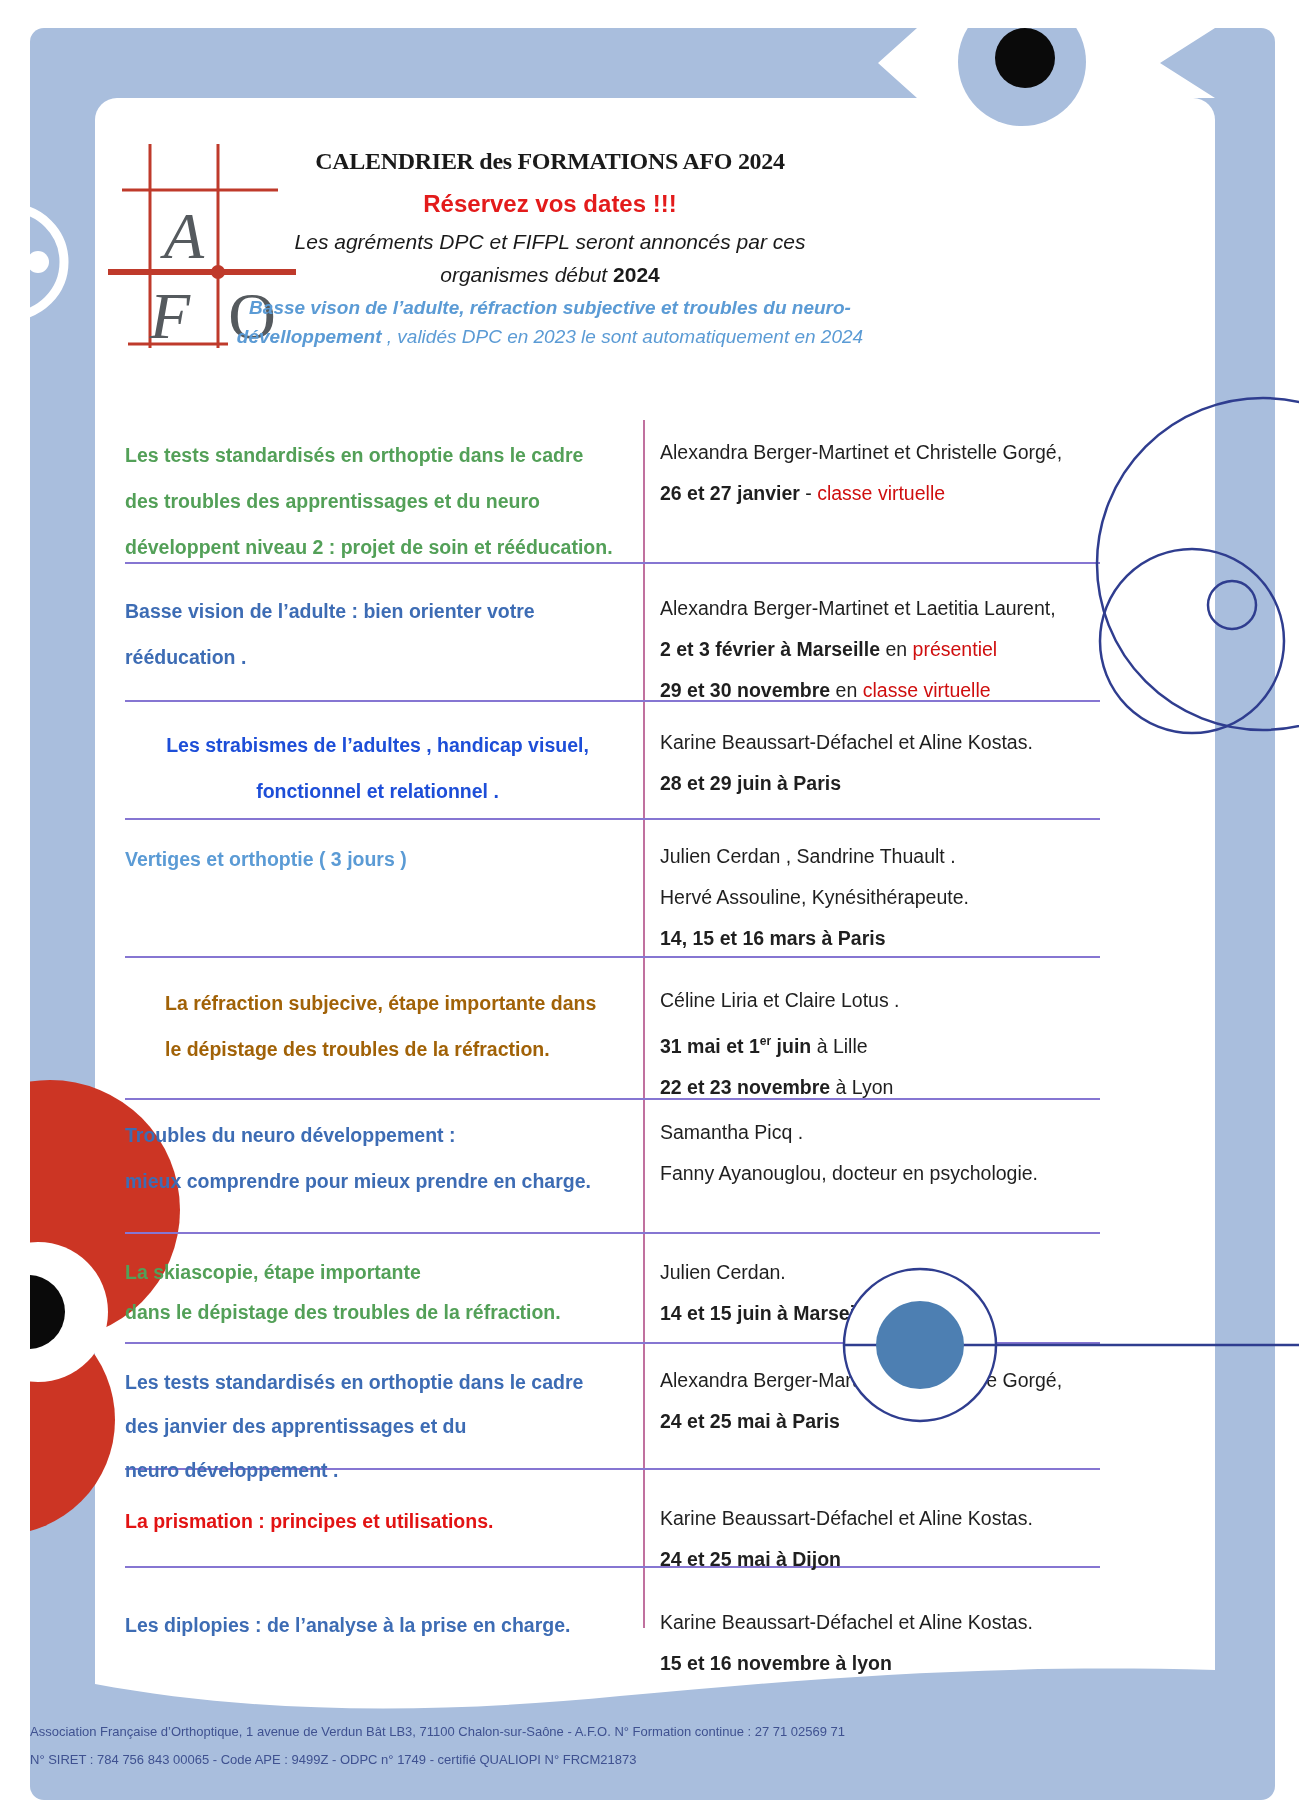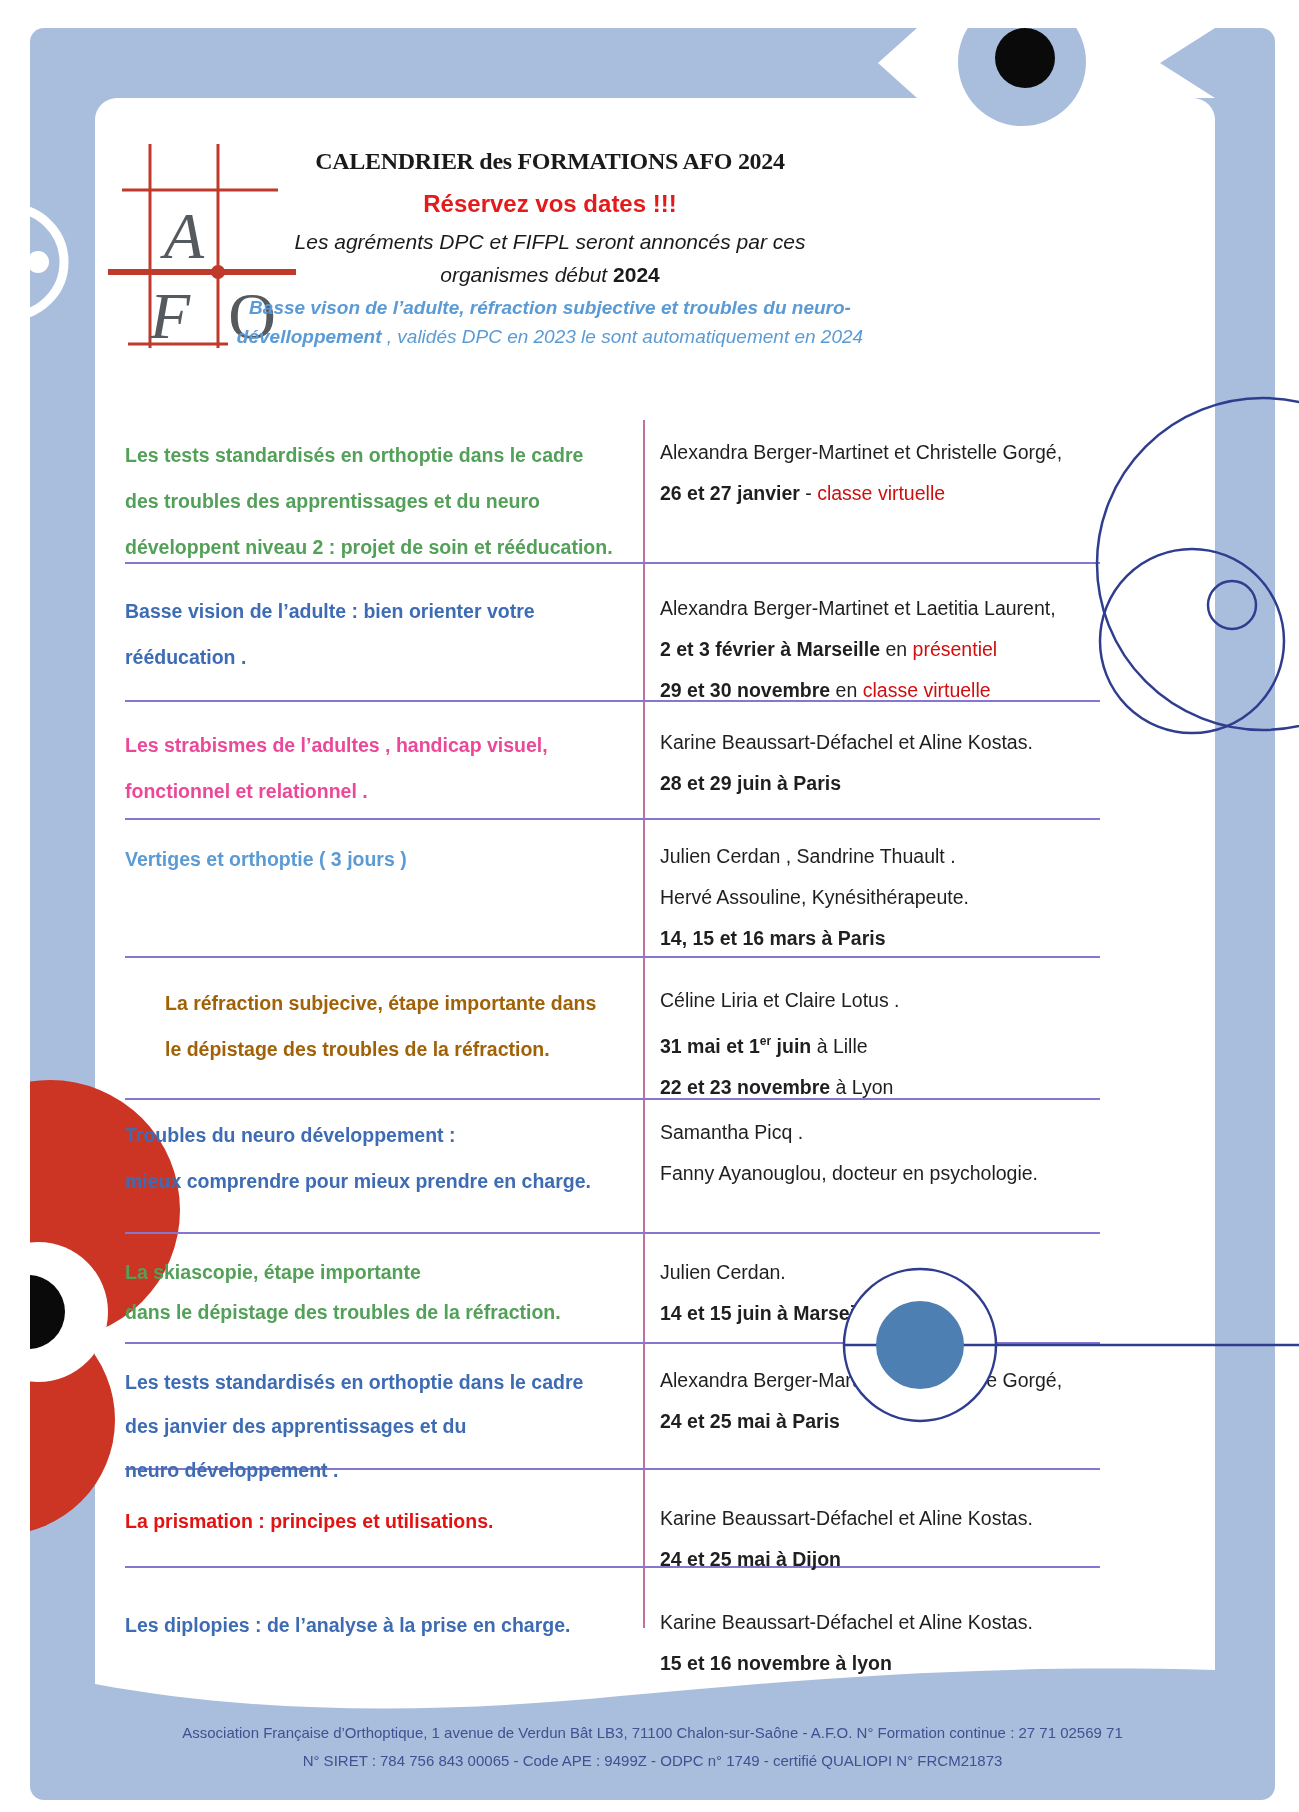--- a/index.html
+++ b/index.html
@@ -30,27 +30,27 @@
   .rcol{position:absolute;left:535px;width:440px;font-size:19.5px;color:#1f1f1f;}
   .lcol p{margin:0;white-space:nowrap;line-height:46px;}
   .rcol p{margin:0;white-space:nowrap;line-height:41px;}
   .r7 .lcol p{line-height:40px;}
   .r8 .lcol p{line-height:44px;}
   .lcol,.rcol{top:0;}
   .seg-b{font-weight:700;}
   .seg-r{color:#cf0e0e;}
   .seg-bu{font-weight:700;font-style:normal;}
   .seg-sup{font-weight:700;font-size:0.62em;vertical-align:super;}
-  .c-green{color:#53a058;} .c-blue{color:#3d6cb4;} .c-magenta{color:#ec4899;}
+  .c-green{color:#53a058;} .c-blue{color:#3d6cb4;} .c-magenta{color:#1d4ed8;text-align:center;}
   .c-lblue{color:#5b9bd5;} .c-crimson{color:#a16207;margin-left:40px;} .c-red{color:#e21313;}
   .hdiv{position:absolute;left:125px;width:975px;height:0;border-top:2px solid #8676d2;}
   .vdiv{position:absolute;left:643px;top:420px;width:2px;height:1208px;background:#c0719f;}
   
-  .footer-line{position:absolute;left:30px;width:1245px;text-align:center;color:#3f5190;
-               font-size:15px;white-space:nowrap;}
+  .footer-line{position:absolute;left:30px;width:1245px;color:#3f5190;
+               font-size:13px;white-space:nowrap;}
   
   .over{position:absolute;left:0;top:0;z-index:3;pointer-events:none;}
 </style>
 </head>
 <body>
 
 <div class="canvas">
 
   <div class="mat">
     <div class="page"></div>

